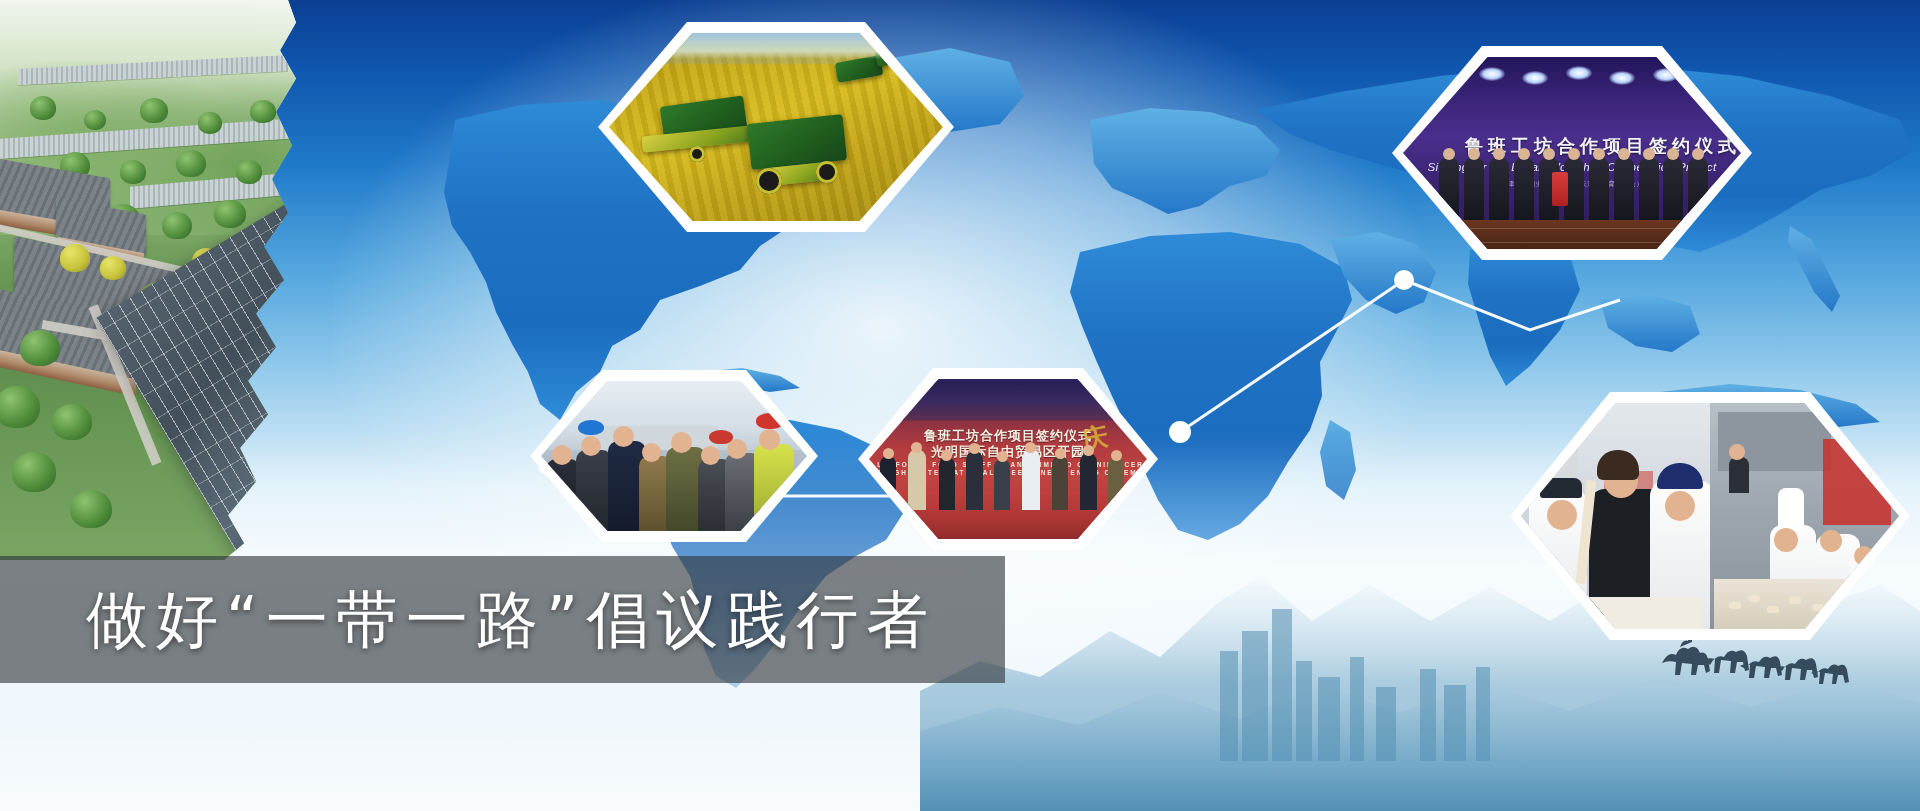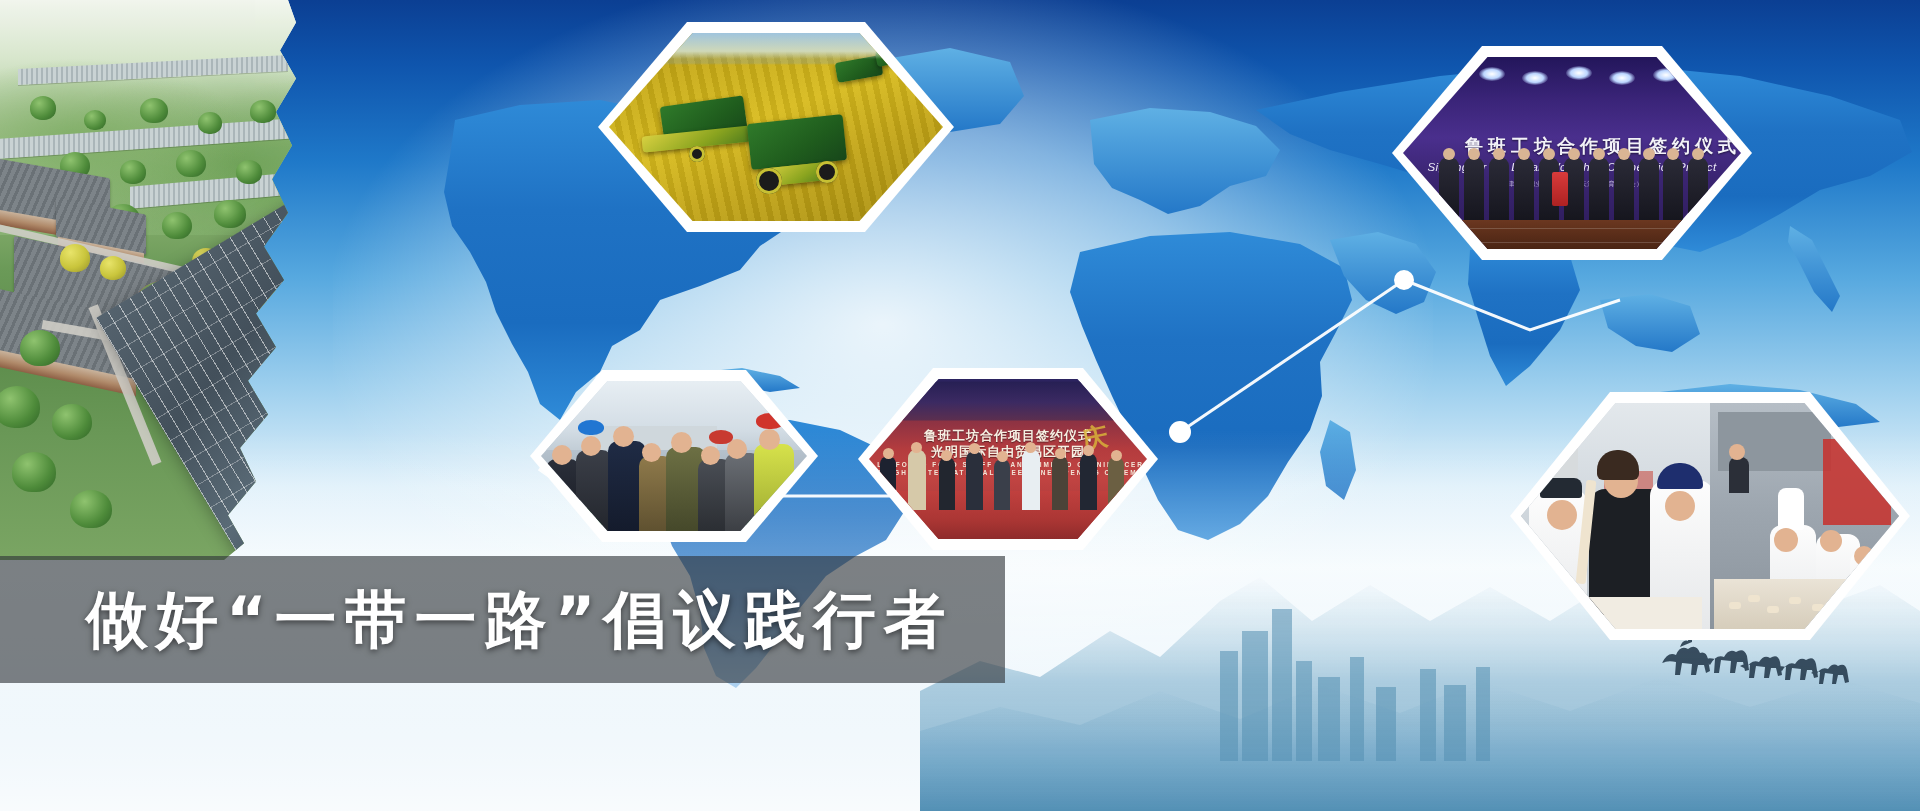--- a/index.html
+++ b/index.html
@@ -202,21 +202,21 @@
   
   .banner{
     position:absolute; left:0; top:556px; width:1005px; height:127px;
     background:rgba(46,52,56,.62);
     display:flex; align-items:center;
   }
   .banner-title{
     margin-left:86px;
     color:#ffffff;
     font-size:62px;
-    font-weight:700;
+    font-weight:400;
     letter-spacing:8px;
     line-height:1;
     white-space:nowrap;
     text-shadow:0 2px 6px rgba(0,0,0,.55);
     font-family:"DejaVu Sans","Liberation Sans",sans-serif;
   }
 </style>
 </head>
 <body>
 

